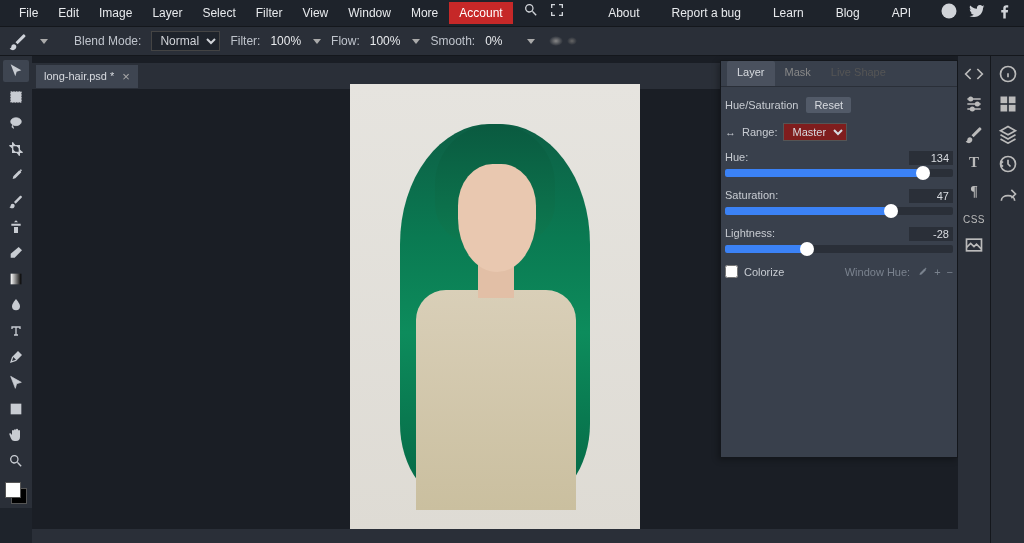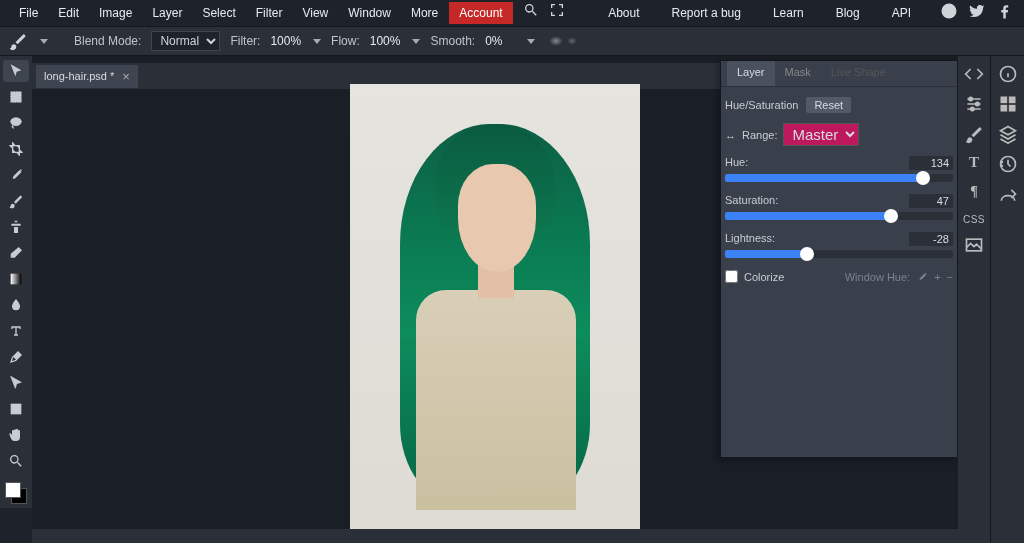--- a/index.html
+++ b/index.html
@@ -60,21 +60,21 @@
 .panel-tabs .ptab { padding: 5px 10px; font-size: 11px; color: #9aa0a8; cursor: pointer; }
 .panel-tabs .ptab.on { background: #39404c; color: #d8dbe0; }
 .panel-sub { height: 26px; display: flex; background: #39404c; padding-left: 6px; border-bottom: 1px solid #2a2f38; }
 .panel-sub .stab { padding: 5px 10px; font-size: 11px; color: #888; cursor: pointer; }
 .panel-sub .stab.on { background: #4a515e; color: #d8dbe0; border-radius: 2px 2px 0 0; }
 .panel-sub .stab.dis { color: #555; }
 .panel-body { padding: 10px 4px; font-size: 11px; color: #c8ccd2; }
 .adj-head { display: flex; align-items: center; gap: 8px; margin-bottom: 10px; }
 .reset-btn { background: #525a68; color: #d8dbe0; padding: 2px 8px; border: none; border-radius: 2px; font-size: 11px; cursor: pointer; }
 .range-row { display: flex; align-items: center; gap: 6px; margin-bottom: 10px; }
-.range-row select { background: #be185d; color: #d8dbe0; border: 1px solid #555; font-size: 15px; padding: 1px 4px; }
+.range-row select { background: #7f1d1d; color: #d8dbe0; border: 1px solid #555; font-size: 11px; padding: 1px 4px; }
 .slider-block { margin-bottom: 12px; }
 .slider-head { display: flex; justify-content: space-between; margin-bottom: 4px; }
 .slider-head .num { background: #2a2f38; color: #d8dbe0; padding: 1px 4px; min-width: 44px; text-align: right; font-size: 11px; }
 .slider-track { position: relative; height: 8px; background: #2a2f38; border-radius: 2px; }
 .slider-fill { position: absolute; height: 100%; background: #3b82f6; border-radius: 2px; }
 .slider-thumb { position: absolute; top: -3px; width: 14px; height: 14px; background: #fff; border-radius: 50%; margin-left: -7px; cursor: pointer; }
 .chk-row { display: flex; align-items: center; gap: 6px; margin-top: 6px; }
 .chk-row input { accent-color: #888; }
 .sample { margin-left: auto; color: #7a828e; display: flex; align-items: center; gap: 6px; }
 

